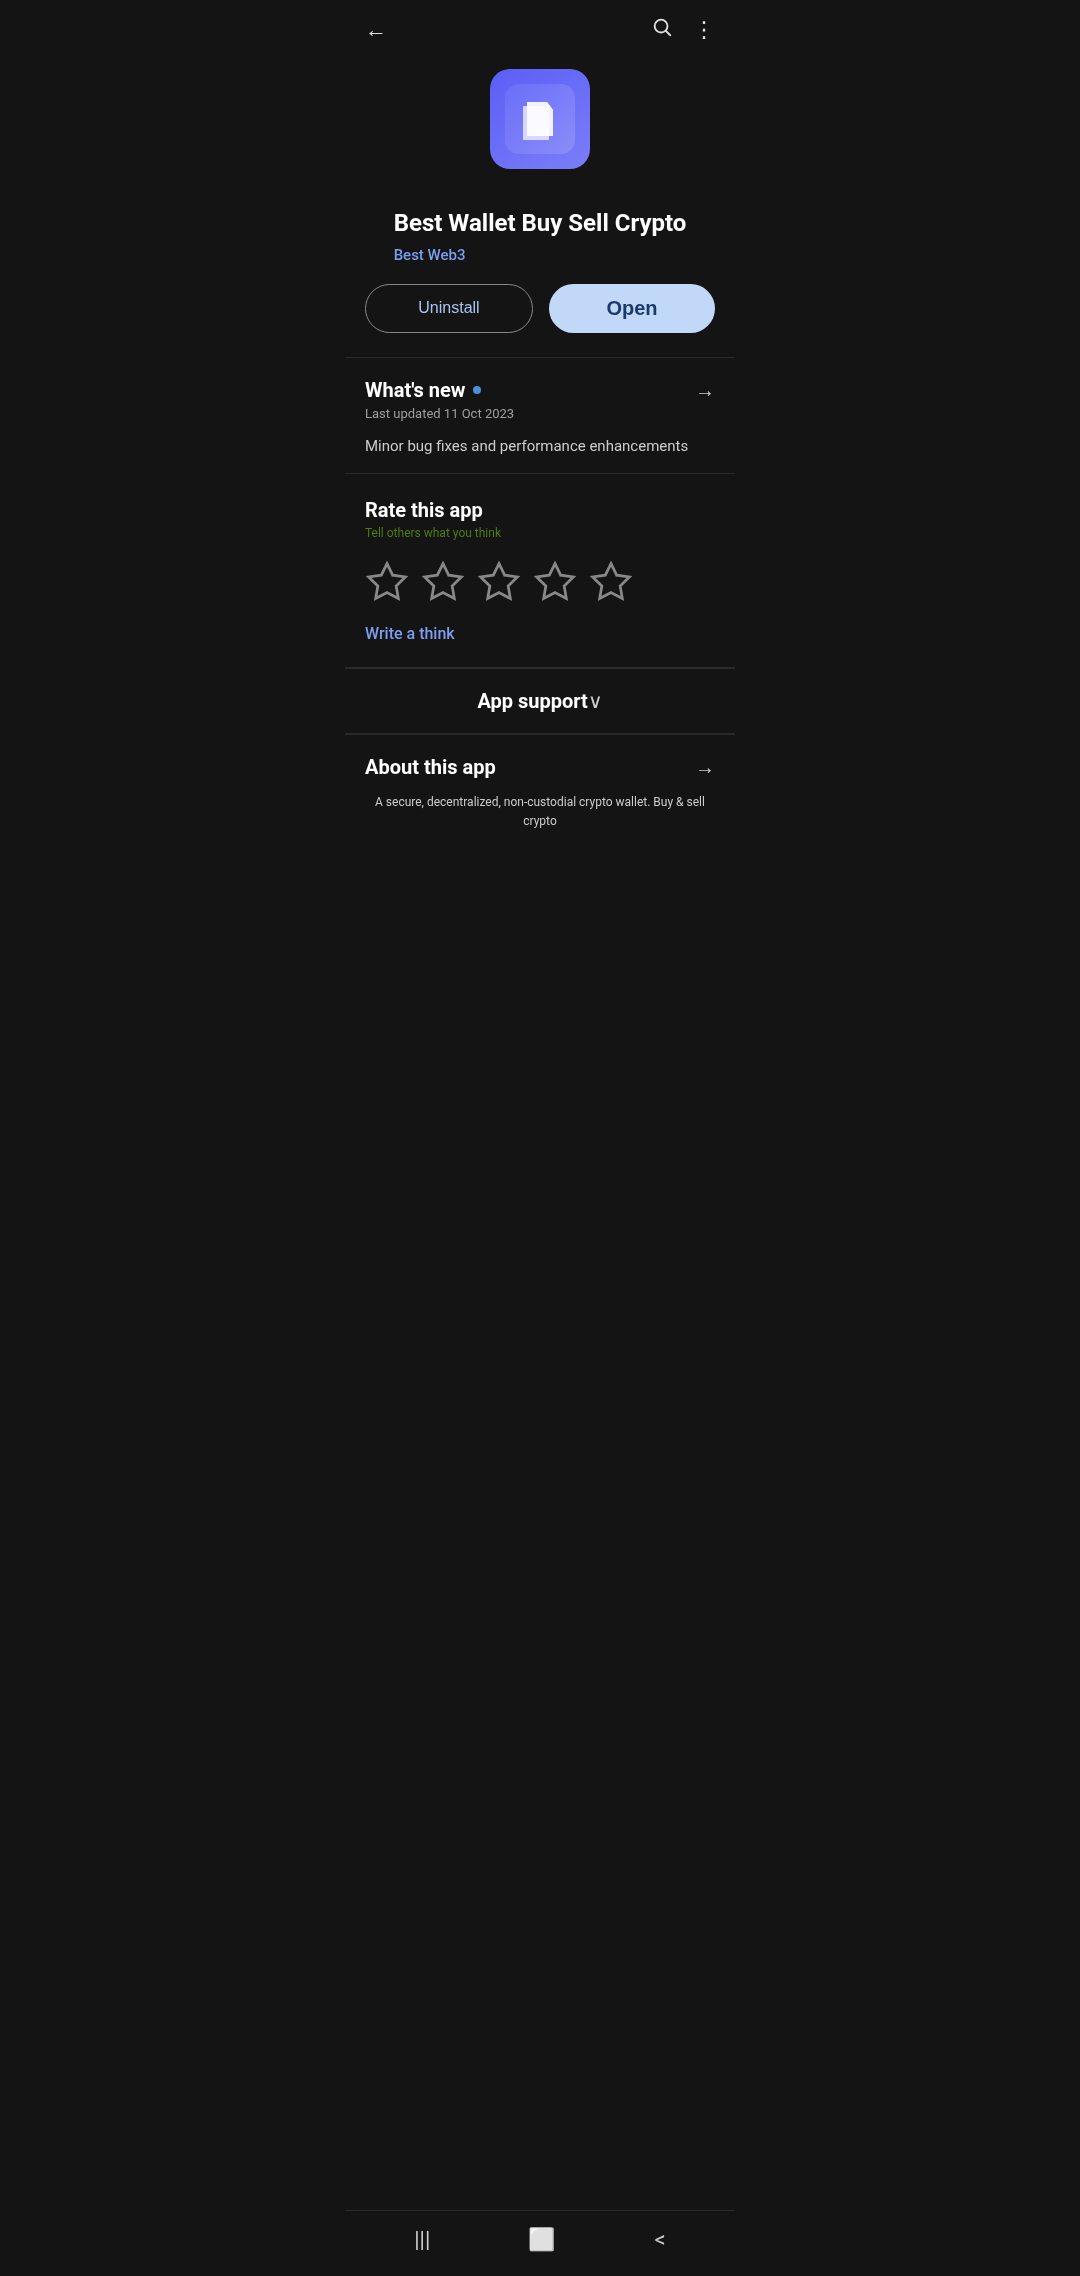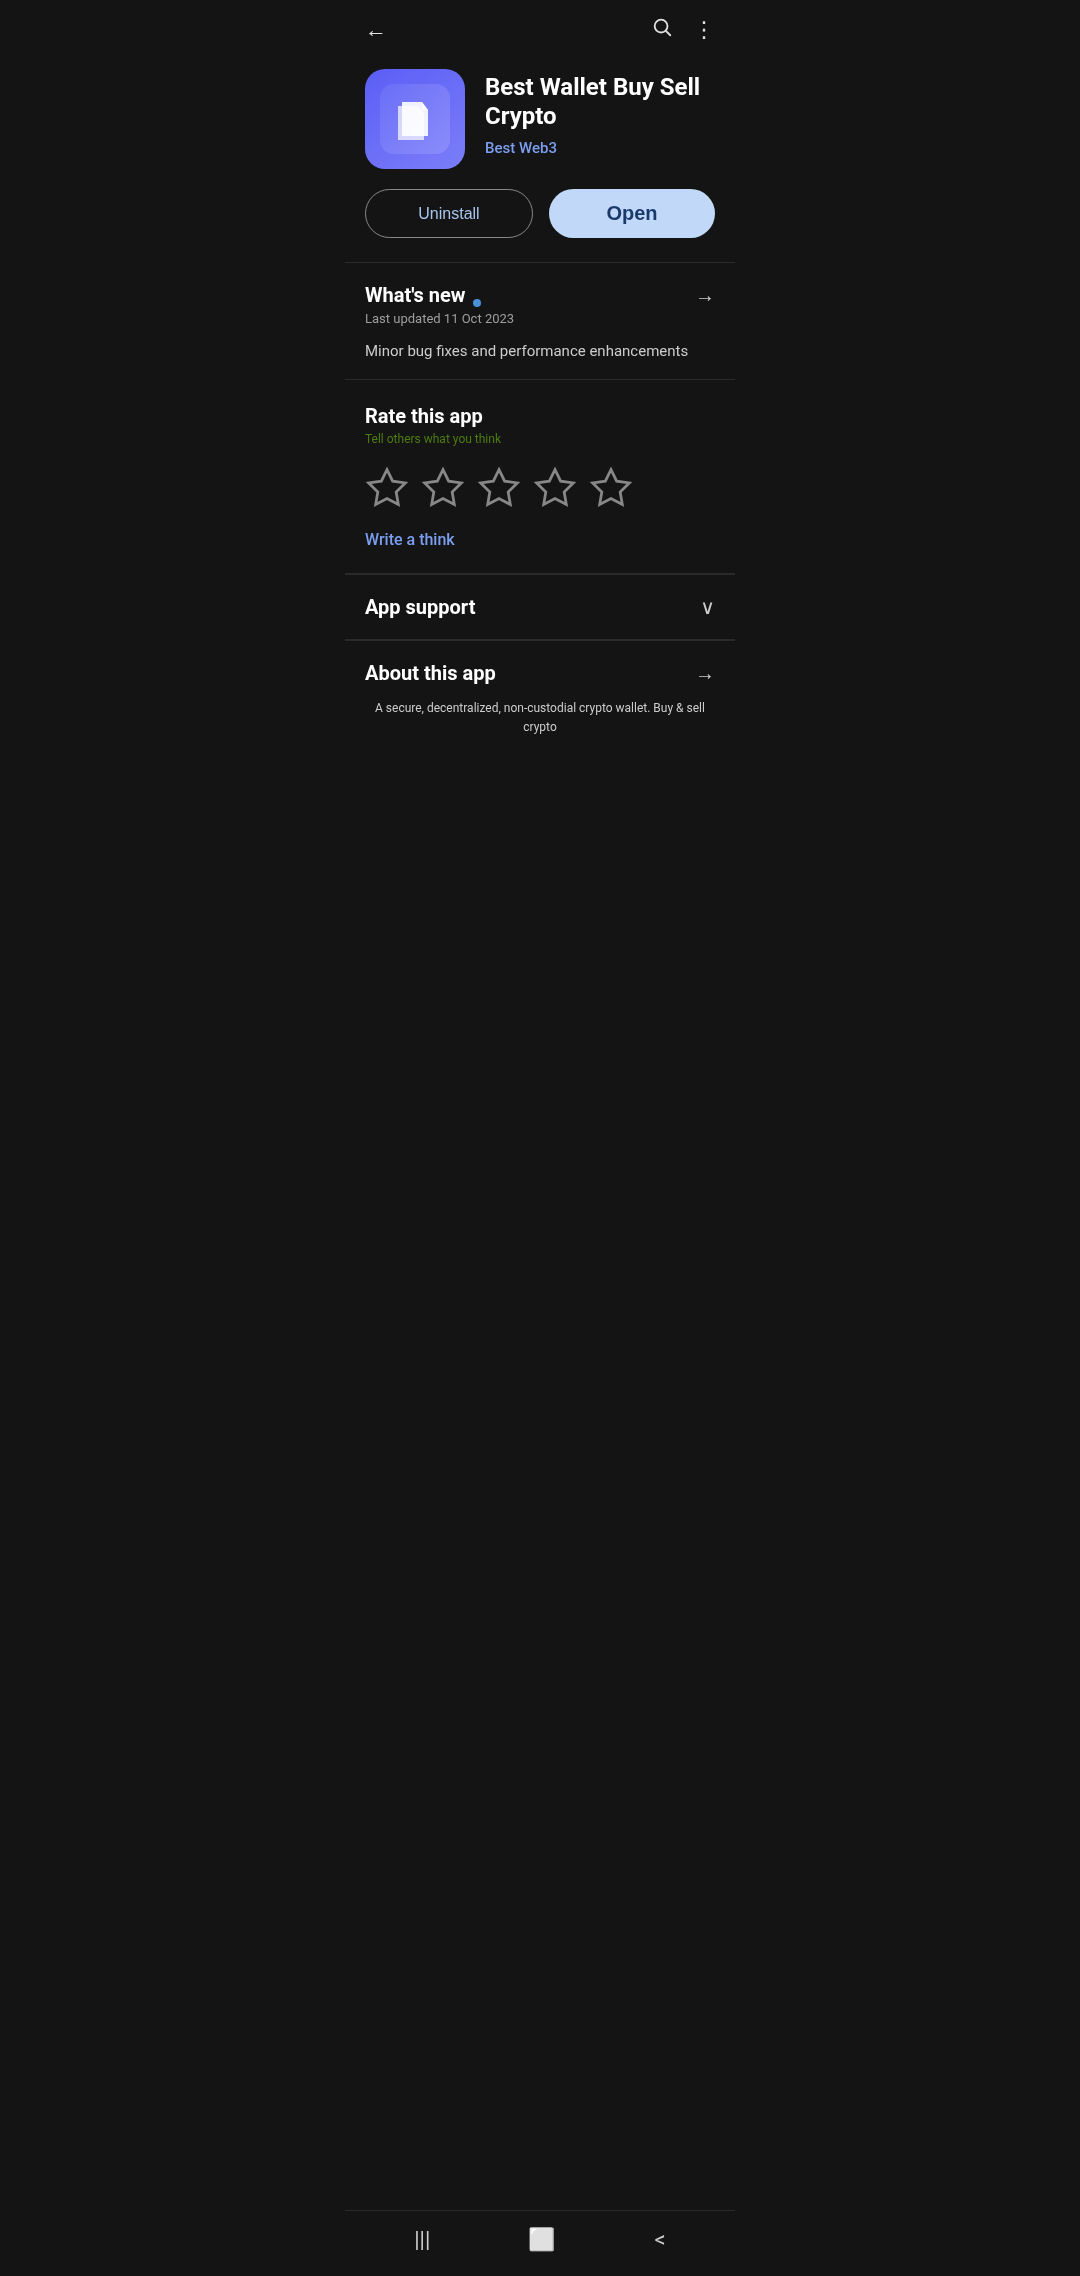--- a/index.html
+++ b/index.html
@@ -42,23 +42,24 @@
 
     .nav-icon {
       color: #e0e0e0;
       font-size: 22px;
       cursor: pointer;
     }
 
     
     .app-header {
       display: flex;
-      align-items: flex-start;
+      align-items: center;
       padding: 16px 20px 20px 20px;
-      gap: 20px;
+      gap: 36px;
+      flex-direction: column;
     }
 
     .app-icon-wrapper {
       width: 100px;
       height: 100px;
       border-radius: 20px;
       background: linear-gradient(145deg, #5b5ef5, #7b7ef8);
       display: flex;
       align-items: center;
       justify-content: center;
@@ -132,21 +133,21 @@
 
     .section-header-row {
       display: flex;
       align-items: center;
       justify-content: space-between;
       margin-bottom: 4px;
     }
 
     .section-title-with-dot {
       display: flex;
-      align-items: flex-end;
+      align-items: center;
       gap: 8px;
     }
 
     .section-title {
       font-size: 20px;
       font-weight: 700;
       color: #ffffff;
     }
 
     .blue-dot {
@@ -221,21 +222,21 @@
 
     
     .app-support-section {
       padding: 20px 20px;
       border-top: 1px solid #2a2a2a;
     }
 
     .app-support-row {
       display: flex;
       align-items: center;
-      justify-content: space-between;
+      justify-content: center;
       cursor: pointer;
     }
 
     .app-support-title {
       font-size: 20px;
       font-weight: 700;
       color: #ffffff;
     }
 
     .chevron-down {

